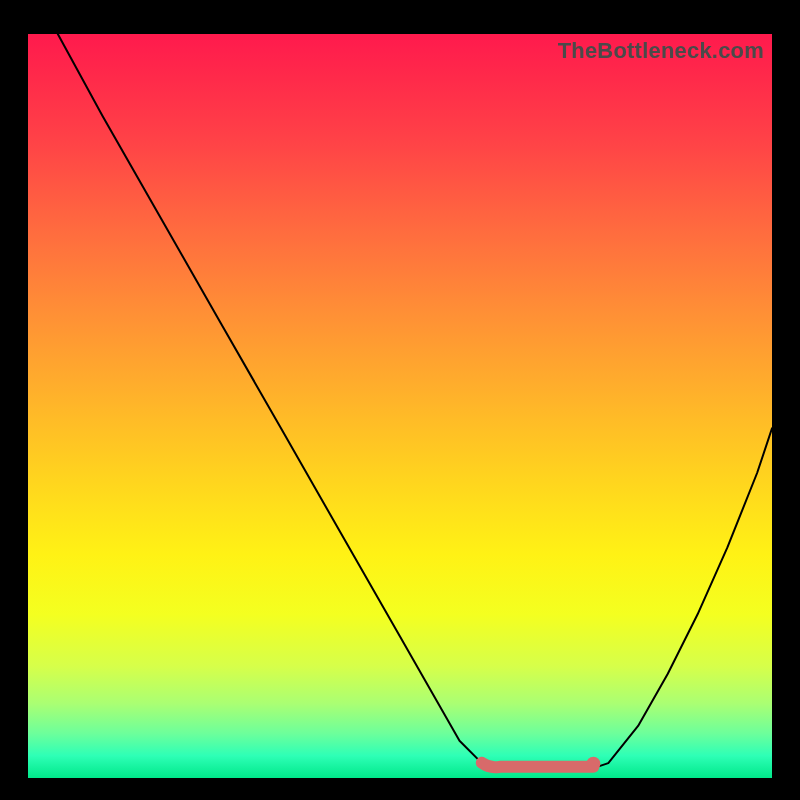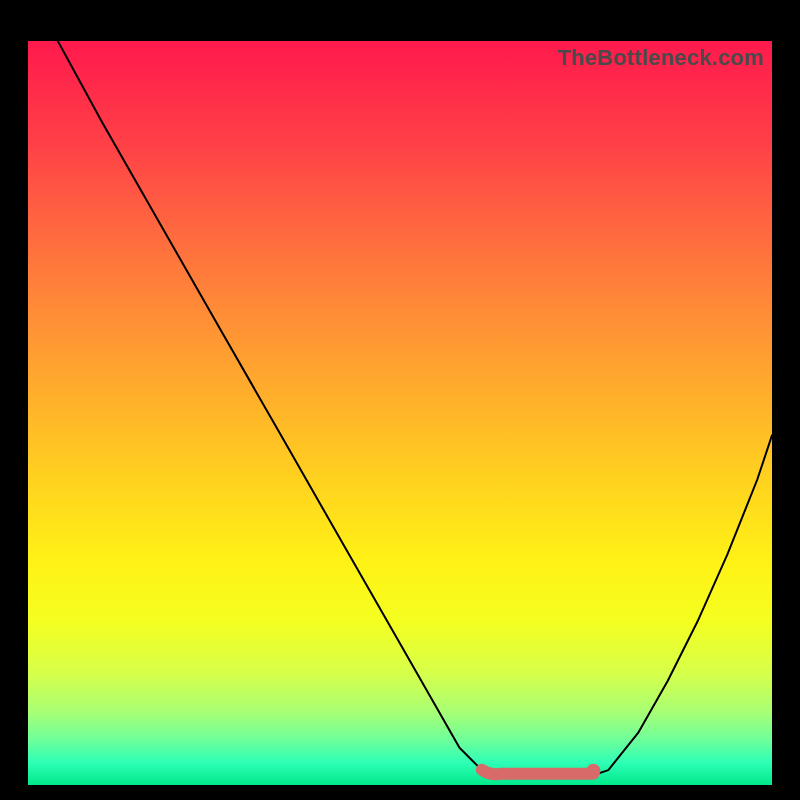--- a/index.html
+++ b/index.html
@@ -7,21 +7,21 @@
     padding: 0;
     width: 800px;
     height: 800px;
     background: #000;
     overflow: hidden;
     font-family: Arial, Helvetica, sans-serif;
   }
   .frame {
     position: absolute;
     left: 28px;
-    top: 41px;
+    top: 34px;
     width: 636px;
     height: 744px;
     background: #f0abfc;
   }
   .plot {
     position: absolute;
     left: 0;
     top: 0;
     width: 744px;
     height: 744px;

